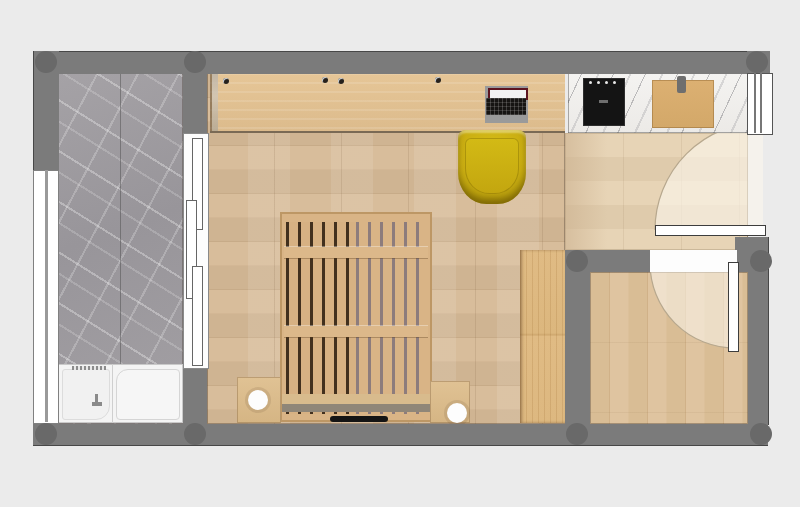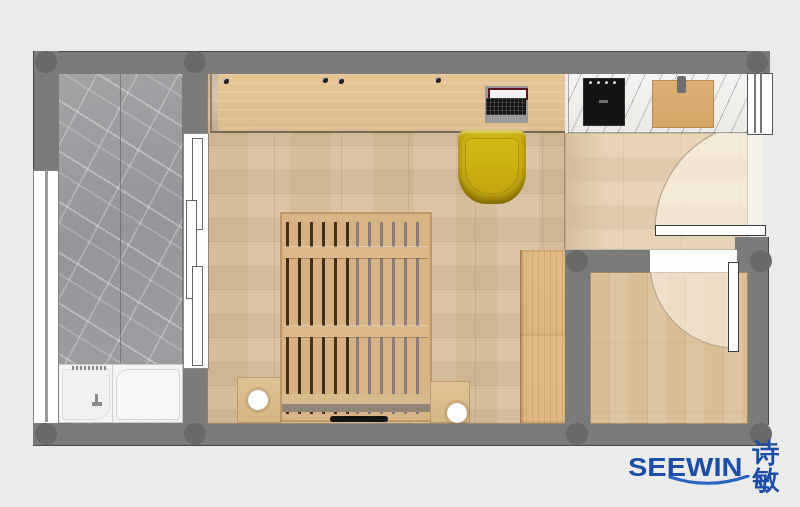--- a/index.html
+++ b/index.html
@@ -226,21 +226,14 @@
   <div class="abs col" style="left:35px;top:51px;"></div>
   <div class="abs col" style="left:184px;top:51px;"></div>
   <div class="abs col" style="left:746px;top:51px;"></div>
   <div class="abs col" style="left:35px;top:423px;"></div>
   <div class="abs col" style="left:184px;top:423px;"></div>
   <div class="abs col" style="left:566px;top:423px;"></div>
   <div class="abs col" style="left:750px;top:423px;"></div>
   <div class="abs col" style="left:566px;top:250px;"></div>
   <div class="abs col" style="left:750px;top:250px;"></div>
 
-  <div class="abs logo">
-    <span class="logo-en">SEEWIN</span>
-    <svg class="logo-swoosh" width="82" height="14" viewBox="0 0 82 14">
-      <path d="M2,2 Q41,15 80,1" fill="none" stroke="#2a63c0" stroke-width="3.2" stroke-linecap="round"></path>
-    </svg>
-    <span class="logo-cn">诗敏</span>
-  </div>
 
 </div>
 
 </body></html>

